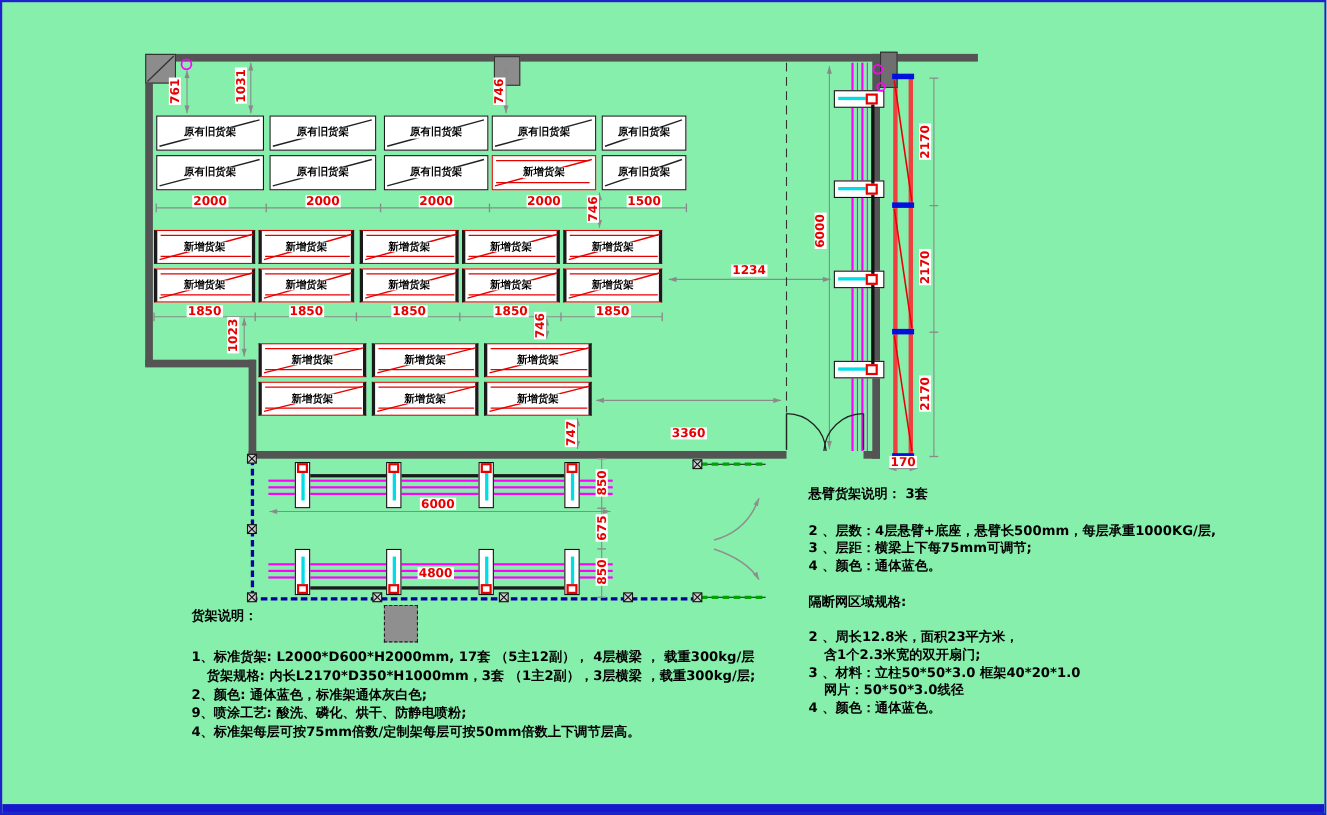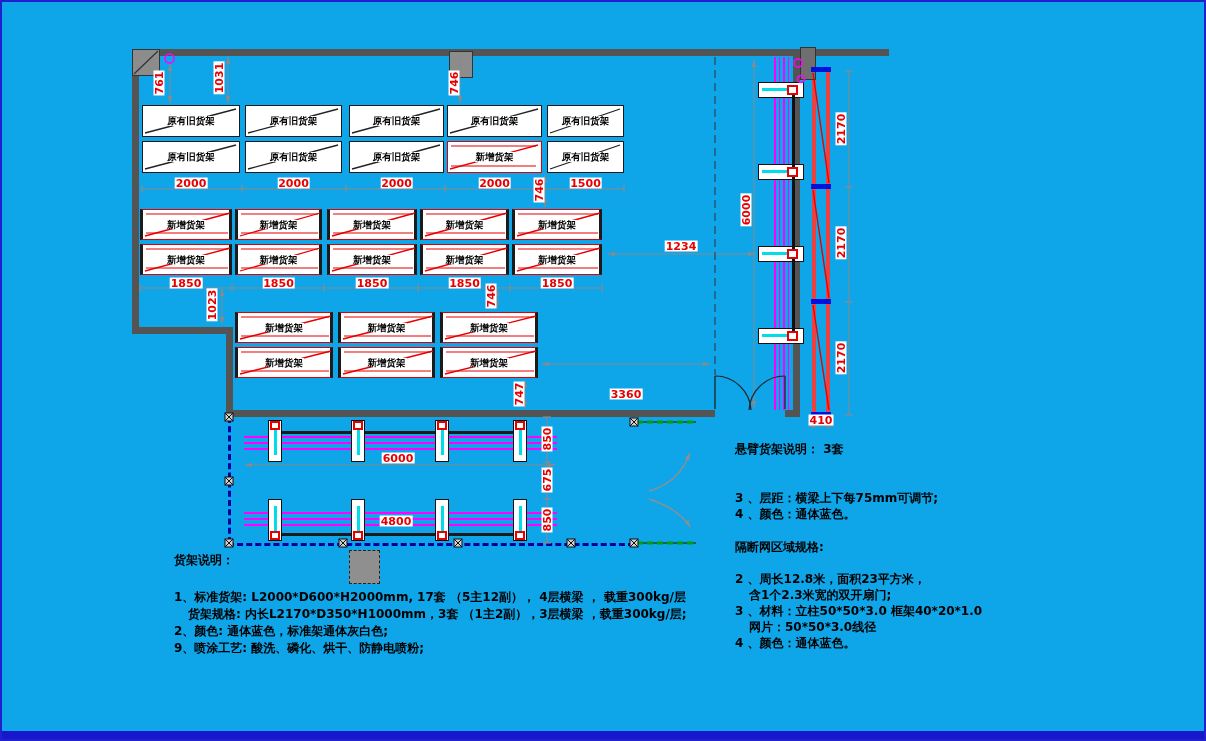--- a/index.html
+++ b/index.html
@@ -1,16 +1,16 @@
 <!DOCTYPE html>
 <html><head>
 <meta charset="utf-8">
 <style>
   html,body{margin:0;padding:0;background:#fff;}
-  #plan{position:relative;width:1206px;height:741px;background:#0ea5e9;
+  #plan{position:relative;width:1206px;height:741px;background:#86efac;
         border:2px solid #2020cc;box-sizing:border-box;overflow:hidden;
         font-family:"DejaVu Sans",sans-serif;}
   .abs{position:absolute;}
   .rack{position:absolute;background:#fff;box-sizing:border-box;z-index:3;
         display:flex;align-items:center;justify-content:center;}
   .rack.old{border:1.6px solid #1a1a1a;}
   .rack.new{border-top:1.6px solid #e00000;border-bottom:1.6px solid #e00000;
             border-left:3px solid #1a1a1a;border-right:3px solid #1a1a1a;}
   .rack.newred{border:1.6px solid #e00000;}
   .rack svg{position:absolute;left:0;top:0;}
@@ -404,21 +404,21 @@
     <div class="abs" style="left: 347px; top: 548px; width: 31px; height: 34px; background: rgb(143, 143, 143); border: 1.5px dashed rgb(34, 34, 34); box-sizing: border-box; z-index: 3;"></div>
     <div class="abs dim rot" style="left: 157px; top: 81px;">761</div>
     <div class="abs dim rot" style="left: 217px; top: 76px;">1031</div>
     <div class="abs dim rot" style="left: 452px; top: 81px;">746</div>
     <div class="abs dim rot" style="left: 537px; top: 188px;">746</div>
     <div class="abs dim rot" style="left: 210px; top: 303px;">1023</div>
     <div class="abs dim rot" style="left: 489px; top: 294px;">746</div>
     <div class="abs dim rot" style="left: 517px; top: 392px;">747</div>
     <div class="abs dim" style="left: 679px; top: 244px;">1234</div>
     <div class="abs dim" style="left: 624px; top: 354px; margin-top: 38px;">3360</div>
-    <div class="abs dim" style="left: 819px; top: 418px;">410</div>
+    <div class="abs dim" style="left: 819px; top: 418px;">170</div>
     <div class="abs dim rot" style="left: 744px; top: 208px;">6000</div>
     <div class="abs dim rot" style="left: 839px; top: 127px;">2170</div>
     <div class="abs dim rot" style="left: 839px; top: 241px;">2170</div>
     <div class="abs dim rot" style="left: 839px; top: 356px;">2170</div>
     <div class="abs dim" style="left: 396px; top: 456px;">6000</div>
     <div class="abs dim" style="left: 394px; top: 519px;">4800</div>
     <div class="abs dim rot" style="left: 545px; top: 437px;">850</div>
     <div class="abs dim rot" style="left: 545px; top: 478px;">675</div>
     <div class="abs dim rot" style="left: 545px; top: 518px;">850</div>
     <div class="abs dim" style="left: 189px; top: 181px;">2000</div>
@@ -429,21 +429,23 @@
     <div class="abs dim" style="left: 184px; top: 281px;">1850</div>
     <div class="abs dim" style="left: 276.5px; top: 281px;">1850</div>
     <div class="abs dim" style="left: 370px; top: 281px;">1850</div>
     <div class="abs dim" style="left: 462.5px; top: 281px;">1850</div>
     <div class="abs dim" style="left: 555px; top: 281px;">1850</div>
     <div class="abs note" style="left: 172px; top: 551px;">货架说明：</div>
     <div class="abs note" style="left: 172px; top: 588px;">1、标准货架: L2000*D600*H2000mm, 17套 （5主12副），  4层横梁 ， 载重300kg/层</div>
     <div class="abs note" style="left: 186px; top: 605px;">货架规格: 内长L2170*D350*H1000mm，3套 （1主2副），3层横梁 ，载重300kg/层;</div>
     <div class="abs note" style="left: 172px; top: 622px;">2、颜色: 通体蓝色，标准架通体灰白色;</div>
     <div class="abs note" style="left: 172px; top: 639px;">9、喷涂工艺: 酸洗、磷化、烘干、防静电喷粉;</div>
+    <div class="abs note" style="left: 172px; top: 656px;">4、标准架每层可按75mm倍数/定制架每层可按50mm倍数上下调节层高。</div>
     <div class="abs note" style="left: 733px; top: 440px;">悬臂货架说明：  3套</div>
+    <div class="abs note" style="left: 733px; top: 473px;">2 、层数：4层悬臂+底座，悬臂长500mm，每层承重1000KG/层,</div>
     <div class="abs note" style="left: 733px; top: 489px;">3 、层距：横梁上下每75mm可调节;</div>
     <div class="abs note" style="left: 733px; top: 505px;">4 、颜色：通体蓝色。</div>
     <div class="abs note" style="left: 733px; top: 538px;">隔断网区域规格:</div>
     <div class="abs note" style="left: 733px; top: 570px;">2 、周长12.8米，面积23平方米，</div>
     <div class="abs note" style="left: 747px; top: 586px;">含1个2.3米宽的双开扇门;</div>
     <div class="abs note" style="left: 733px; top: 602px;">3 、材料：立柱50*50*3.0  框架40*20*1.0</div>
     <div class="abs note" style="left: 747px; top: 618px;">网片：50*50*3.0线径</div>
     <div class="abs note" style="left: 733px; top: 634px;">4 、颜色：通体蓝色。</div>
   </div>
 

